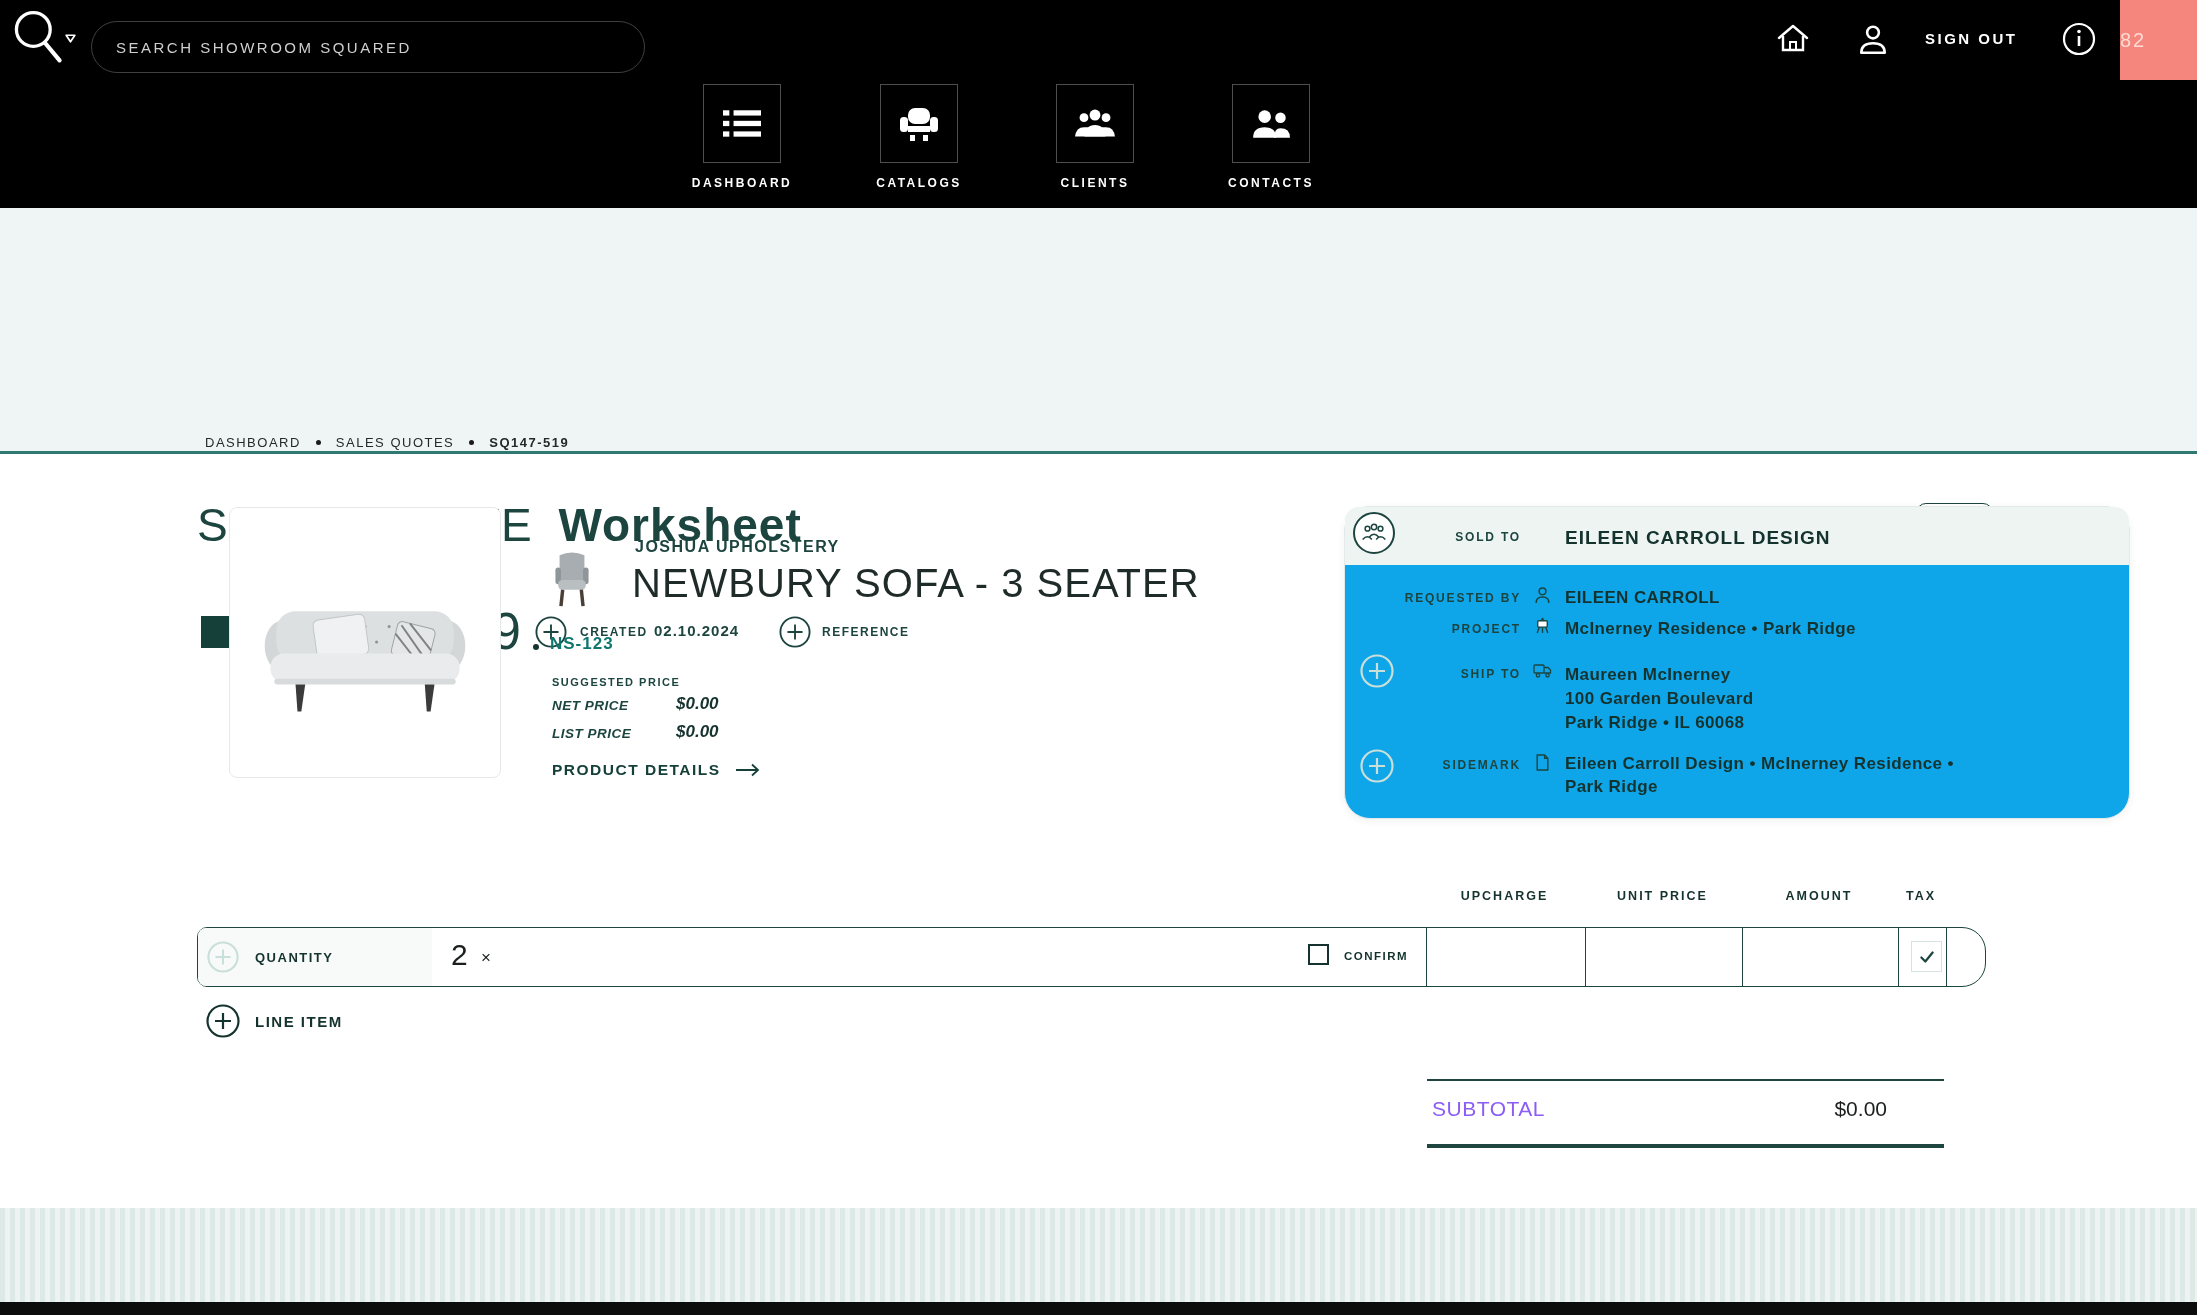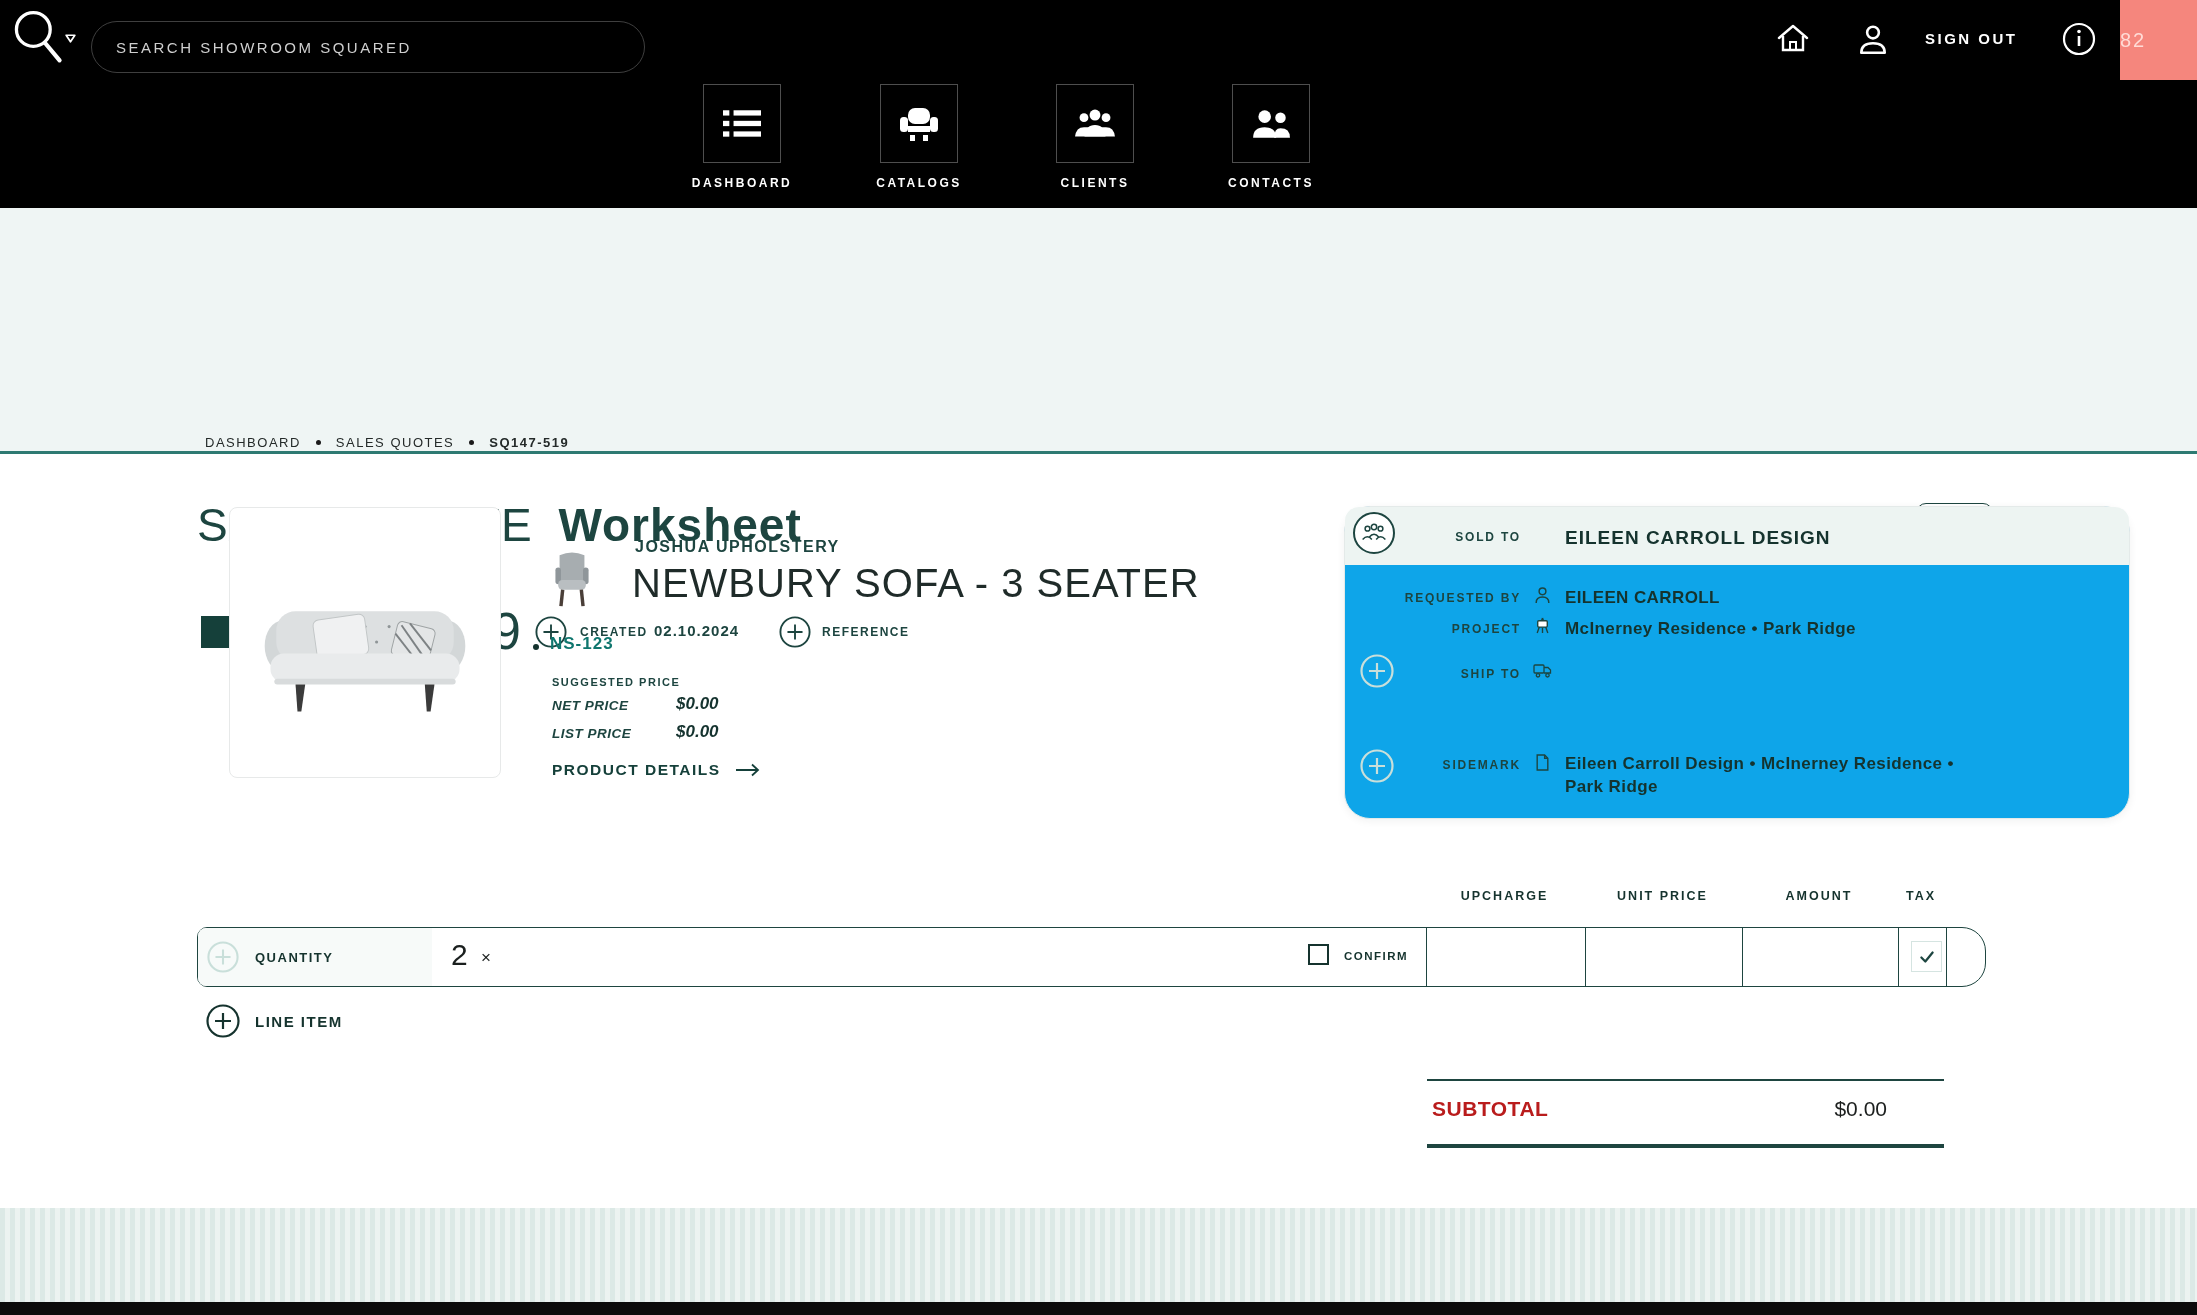--- a/index.html
+++ b/index.html
@@ -88,21 +88,21 @@
   .confirm-label { position:absolute; left:1146px; top:22px; font-size:11.5px; font-weight:700; letter-spacing:1.5px; color:#15332e; }
   .cell { position:absolute; top:0; height:100%; cursor:text; }
   .tax-check { position:absolute; left:1713px; top:13px; width:31px; height:31px; border:1px solid #d5e4e1; background:#fff;
     display:flex; align-items:center; justify-content:center; cursor:pointer; }
   .line-item { position:absolute; left:206px; top:1004px; display:flex; align-items:center; gap:15px; cursor:pointer; }
   .line-item span { font-size:15px; font-weight:700; letter-spacing:1.5px; color:#15332e; }
 
   
   .sub-line-thin { position:absolute; left:1427px; top:1079px; width:517px; height:1.5px; background:#1e4540; }
   .sub-line-thick { position:absolute; left:1427px; top:1144px; width:517px; height:3.5px; background:#1e4540; }
-  .subtotal-label { position:absolute; left:1432px; top:1097px; font-size:21px; font-weight:700; letter-spacing:0.5px; color:#b91c1c; }
+  .subtotal-label { position:absolute; left:1432px; top:1097px; font-size:21px; font-weight:400; letter-spacing:0.5px; color:#8b5cf6; }
   .subtotal-value { position:absolute; left:1687px; top:1097px; width:200px; text-align:right; font-size:21px; color:#1c1f1e; }
 
   
   .footer { position:absolute; left:0; top:1208px; width:2197px; height:107px;
     background:repeating-linear-gradient(90deg,#dce9e6 0px,#dce9e6 5px,#ecf3f1 5px,#ecf3f1 10px); }
   .bottom-bar { position:absolute; left:0; bottom:0; width:2197px; height:13px; background:#0c0c0c; }
 </style>
 </head>
 <body>
 
@@ -351,20 +351,25 @@
     </div>
     <div class="p-label" style="left:26px; top:160px;">SHIP TO</div>
     <div class="p-icon" style="left:188px; top:156px;">
       <svg viewBox="0 0 20 15" width="20" height="15">
           <rect x="1" y="2" width="10" height="8" rx="1" fill="none" stroke="#1d4540" stroke-width="1.3"></rect>
           <path d="M11 4.5 h4 l2.5 2.5 v3 h-6.5" fill="none" stroke="#1d4540" stroke-width="1.3"></path>
           <circle cx="5" cy="12.3" r="1.7" fill="none" stroke="#1d4540" stroke-width="1.3"></circle>
           <circle cx="14.5" cy="12.3" r="1.7" fill="none" stroke="#1d4540" stroke-width="1.3"></circle>
         </svg>
     </div>
+    <div class="p-value" style="left:220px; top:156px; line-height:24px;">
+      <div>Maureen McInerney</div>
+      <div>100 Garden Boulevard</div>
+      <div>Park Ridge • IL 60068</div>
+    </div>
 
     <div class="plus-light" style="left:15px; top:242px; position:absolute;">
       <svg viewBox="0 0 34 34" width="34" height="34">
           <circle cx="17" cy="17" r="15.5" fill="none" stroke="currentColor" stroke-width="2.2"></circle>
           <path d="M17 9 V25 M9 17 H25" stroke="currentColor" stroke-width="2.2"></path>
         </svg>
     </div>
     <div class="p-label" style="left:26px; top:251px;">SIDEMARK</div>
     <div class="p-icon" style="left:190px; top:247px;">
       <svg viewBox="0 0 14 16" width="15" height="17">

